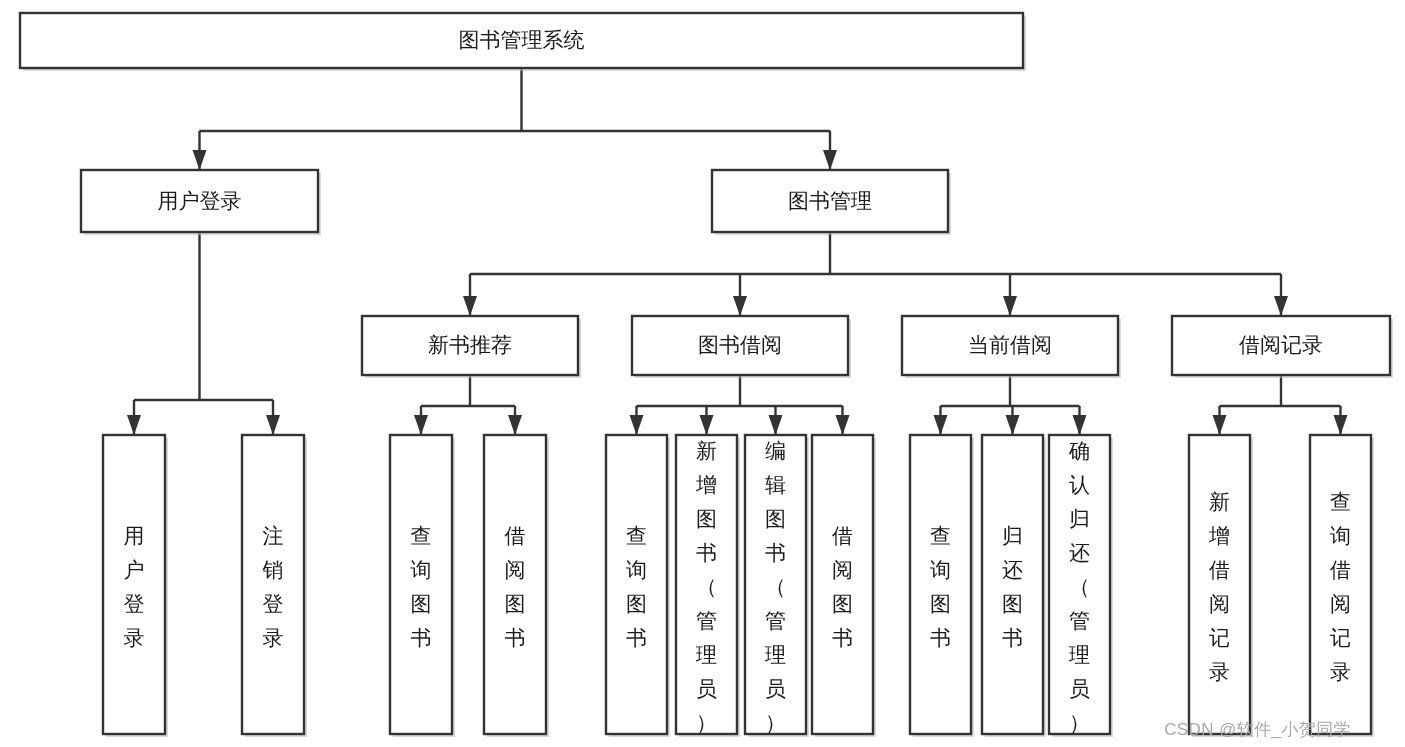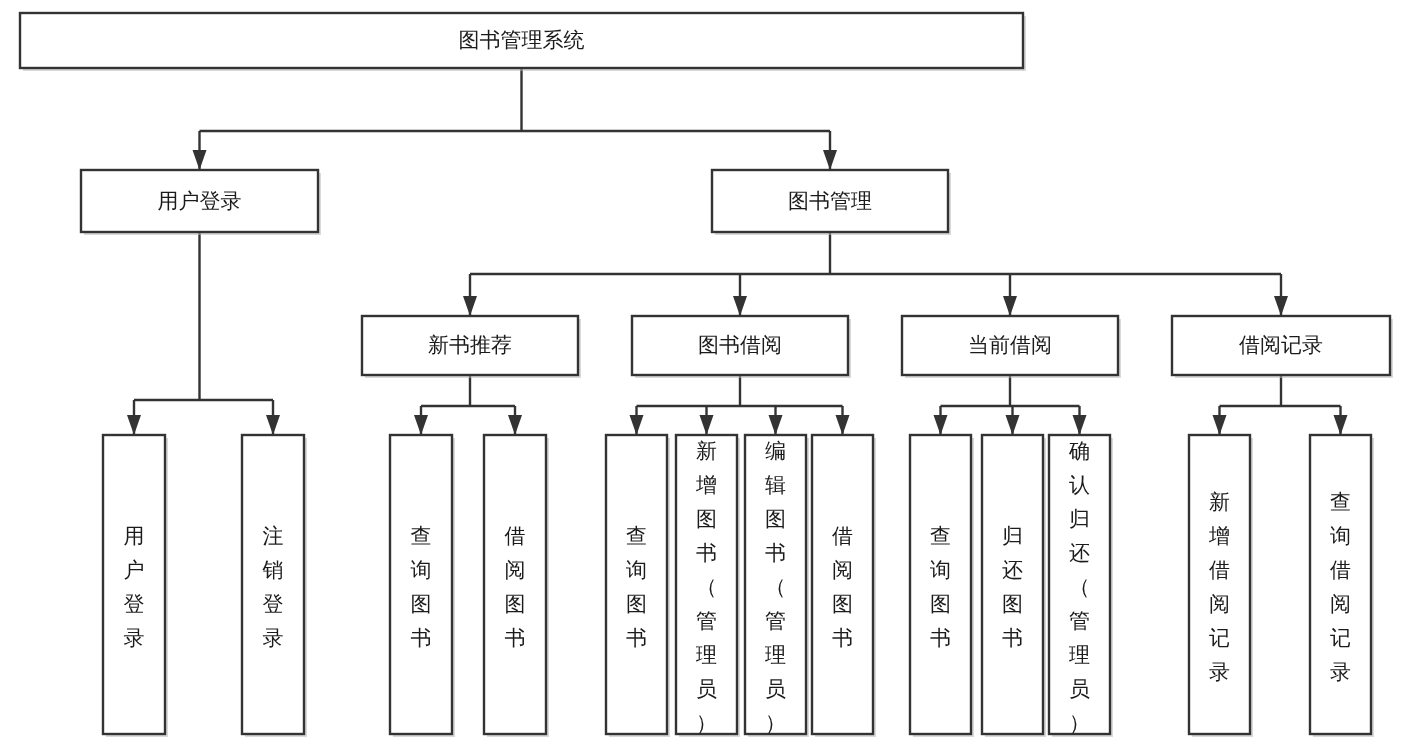--- a/index.html
+++ b/index.html
@@ -237,13 +237,14 @@
           <rect x="1189" y="435" width="61" height="299" class="node-box"></rect>
           <text x="1219.5" y="509.02" class="node-label-vertical"><tspan x="1219.5" dy="0">新</tspan><tspan x="1219.5" dy="34">增</tspan><tspan x="1219.5" dy="34">借</tspan><tspan x="1219.5" dy="34">阅</tspan><tspan x="1219.5" dy="34">记</tspan><tspan x="1219.5" dy="34">录</tspan></text>
         </g>
         <g>
           <rect x="1313" y="438" width="61" height="299" class="node-shadow"></rect>
           <rect x="1310" y="435" width="61" height="299" class="node-box"></rect>
           <text x="1340.5" y="509.02" class="node-label-vertical"><tspan x="1340.5" dy="0">查</tspan><tspan x="1340.5" dy="34">询</tspan><tspan x="1340.5" dy="34">借</tspan><tspan x="1340.5" dy="34">阅</tspan><tspan x="1340.5" dy="34">记</tspan><tspan x="1340.5" dy="34">录</tspan></text>
         </g>
       </g>
   </svg>
+  <div class="watermark">CSDN @软件_小贺同学</div>
 </div>
 
 </body></html>

